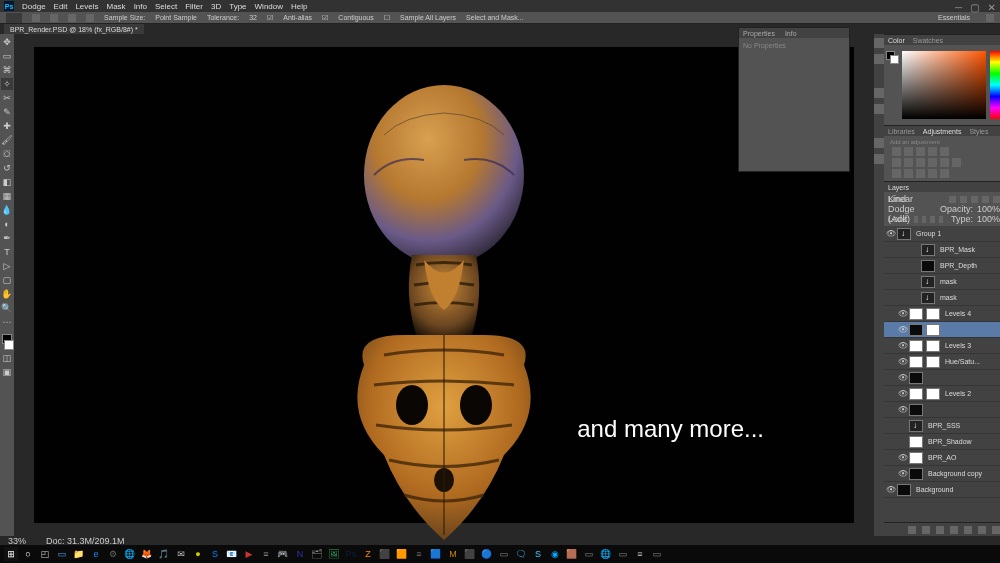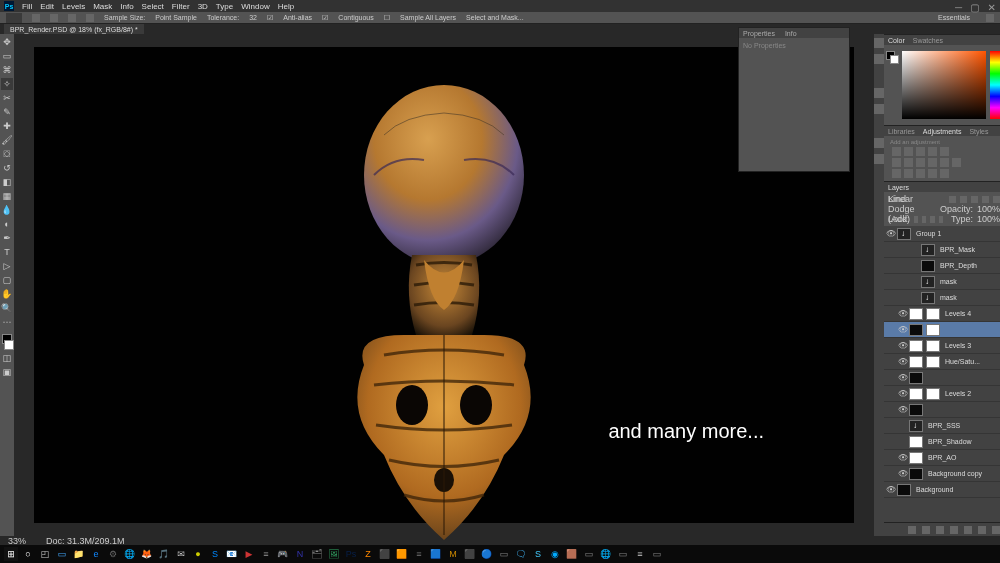--- a/index.html
+++ b/index.html
@@ -29,21 +29,21 @@
     .toolbar { width: 16px; background: #535353; display: flex; flex-direction: column; align-items: center; padding: 2px 0; gap: 2px; }
     .toolbar .tool { width: 12px; height: 12px; display: flex; align-items: center; justify-content: center; color: #ccc; font-size: 9px; }
     .toolbar .tool.active { background: #3a3a3a; }
     .toolbar .swatch-fg { width: 10px; height: 10px; background: #000; border: 1px solid #888; margin-top: 4px; }
     .toolbar .swatch-bg { width: 10px; height: 10px; background: #fff; border: 1px solid #888; margin-top: -6px; margin-left: 4px; }
     
     
     .canvas-wrap { flex: 1; background: #282828; position: relative; display: flex; align-items: center; justify-content: center; }
     .canvas { background: #010101; position: relative; margin: 12px 20px; width: 820px; height: 476px; }
     .alien-sculpture { position: absolute; left: 50%; top: 38px; transform: translateX(-50%); }
-    .overlay-text { position: absolute; right: 90px; bottom: 80px; color: #fff; font-size: 20px; font-family: "Segoe UI", sans-serif; }
+    .overlay-text { position: absolute; right: 90px; bottom: 80px; color: #fff; font-size: 24px; font-family: "Segoe UI", sans-serif; }
     
     
     .properties-panel { position: absolute; top: 27px; left: 738px; width: 112px; height: 145px; background: #535353; border: 1px solid #222; }
     .properties-panel .header { background: #424242; height: 10px; display: flex; align-items: center; padding: 0 4px; gap: 10px; }
     .properties-panel .header span { font-size: 7px; color: #aaa; }
     .properties-panel .body { padding: 4px; font-size: 7px; color: #888; }
     
     
     .right-strip { width: 14px; background: #424242; display: flex; flex-direction: column; align-items: center; padding: 4px 0; gap: 6px; }
     .right-strip .strip-icon { width: 10px; height: 10px; background: #666; }
@@ -97,21 +97,21 @@
     
     .taskbar { position: absolute; bottom: 0; left: 0; right: 0; height: 18px; background: #0a0a0a; display: flex; align-items: center; padding: 0 4px; gap: 3px; }
     .taskbar .tb-icon { width: 14px; height: 14px; display: flex; align-items: center; justify-content: center; font-size: 9px; }
     .taskbar .tb-start { background: #111; color: #fff; }
   </style>
 </head>
 <body>
 
 <div class="menubar">
   <div class="ps-logo">Ps</div>
-  <span>Fill</span>
+  <span>Dodge</span>
   <span>Edit</span>
   <span>Levels</span>
   <span>Mask</span>
   <span>Info</span>
   <span>Select</span>
   <span>Filter</span>
   <span>3D</span>
   <span>Type</span>
   <span>Window</span>
   <span>Help</span>

